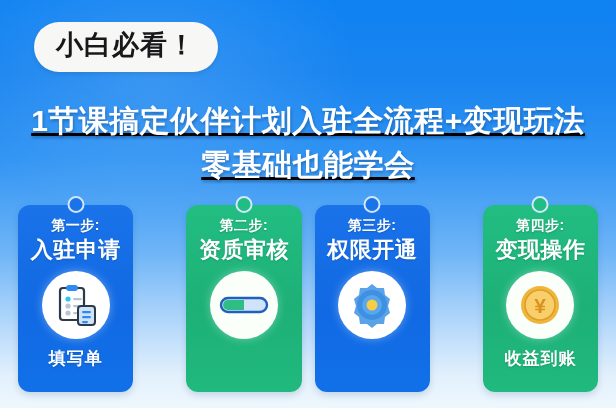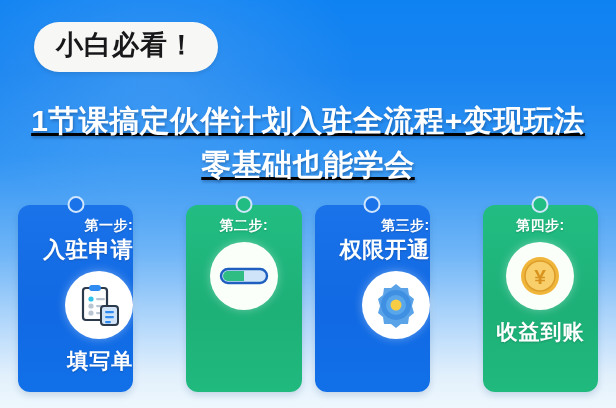--- a/index.html
+++ b/index.html
@@ -94,21 +94,20 @@
     flex: 1 1 0;
     height: 187px;
     border-radius: 12px;
     box-shadow: 0 3px 7px rgba(20,70,130,0.18);
     display: flex;
     flex-direction: column;
     align-items: center;
   }
   .card.blue {
     background: linear-gradient(180deg, #1b73ea 0%, #1169e3 55%, #1170e8 100%);
-    align-items: flex-end;
   }
   .card.green {
     background: linear-gradient(180deg, #22bd82 0%, #1db077 55%, #20b97e 100%);
     margin-left: 40px;
   }
 
   .notch {
     position: absolute;
     top: -9px;
     left: 50%;
@@ -152,21 +151,21 @@
     justify-content: center;
     box-shadow: 0 0 10px rgba(255,255,255,0.35);
   }
   .card.green .icon-wrap {
     background: #fbfff9;
   }
 
   .card-footer {
     margin-top: 11px;
     color: #ffffff;
-    font-size: 21px;
+    font-size: 17px;
     font-weight: bold;
     line-height: 1;
     letter-spacing: 1px;
     text-shadow: 0 1px 2px rgba(0,0,0,0.18);
   }
 </style>
 </head>
 <body>
 
 <div id="poster">
@@ -203,20 +202,21 @@
           <rect x="31" y="36" width="9" height="2.2" rx="1.1" fill="#2f8bf0"></rect>
           <rect x="31" y="41" width="6" height="2.2" rx="1.1" fill="#2f8bf0"></rect>
         </svg>
       </div>
       <div class="card-footer">填写单</div>
     </div>
 
     <div class="card green">
       <span class="notch"></span>
       <div class="step-label">第二步:</div>
+      <div class="step-title">资质审核</div>
       <div class="icon-wrap">
         <svg width="52" height="50" viewBox="0 0 52 50">
           <rect x="3" y="18" width="46" height="14" rx="7" fill="#cfe4f8" stroke="#1f5fc0" stroke-width="2.4"></rect>
           <path d="M10 20 H26 V30 H10 A5 5 0 0 1 10 20 Z" fill="#2fbd84"></path>
           <rect x="6" y="20.5" width="20" height="9" rx="4.5" fill="#2fbd84"></rect>
         </svg>
       </div>
     </div>
 
     <div class="card blue">
@@ -229,20 +229,21 @@
           <circle cx="25" cy="25" r="15" fill="#3f8fe2"></circle>
           <circle cx="25" cy="25" r="10" fill="#58a7ec"></circle>
           <circle cx="25" cy="25" r="5.5" fill="#f7cd46"></circle>
         </svg>
       </div>
     </div>
 
     <div class="card green">
       <span class="notch"></span>
       <div class="step-label">第四步:</div>
+      <div class="step-title">变现操作</div>
       <div class="icon-wrap">
         <svg width="44" height="44" viewBox="0 0 44 44">
           <circle cx="22" cy="22" r="19" fill="#f0b63c"></circle>
           <circle cx="22" cy="22" r="15" fill="#f8cf6b" stroke="#dd9f2a" stroke-width="1.6"></circle>
           <text x="22" y="30" text-anchor="middle" font-family="'Liberation Sans', sans-serif" font-size="21" font-weight="bold" fill="#d8931f">¥</text>
         </svg>
       </div>
       <div class="card-footer">收益到账</div>
     </div>
 

